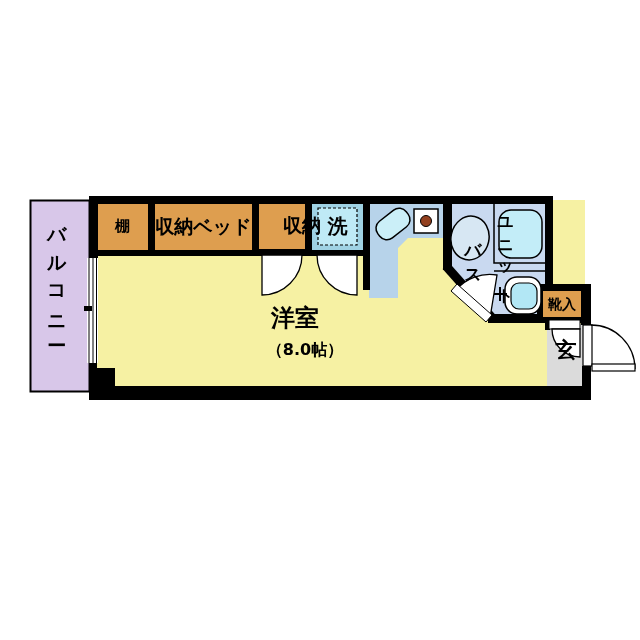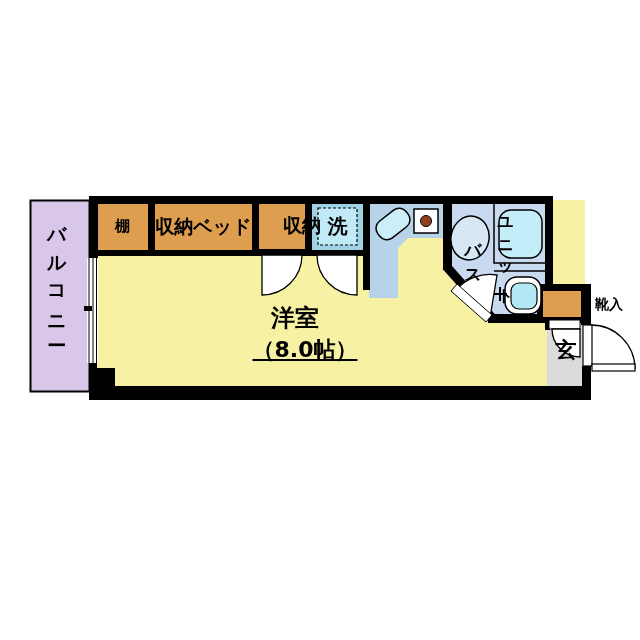--- a/index.html
+++ b/index.html
@@ -97,22 +97,22 @@
   <div class="lbl" style="left:97px;top:203px;width:51px;height:47px;font-size:15px;">棚</div>
 
   <div class="lbl" style="left:155px;top:203px;width:97px;height:47px;font-size:19px;">収納ベッド</div>
 
   <div class="lbl" style="left:259px;top:203px;width:46px;height:46px;font-size:19px;padding-left:20px;">収納</div>
 
   <div class="lbl" style="left:318px;top:208px;width:39px;height:37px;font-size:20px;">洗</div>
 
   <div class="lbl" style="left:230px;top:304px;width:130px;height:30px;font-size:24px;">洋室</div>
 
-  <div class="lbl" style="left:235px;top:336px;width:140px;height:28px;font-size:22px;font-weight:bold;text-decoration:underline;">（8.0帖）</div>
+  <div class="lbl" style="left:235px;top:336px;width:140px;height:28px;font-size:16px;font-weight:bold;">（8.0帖）</div>
 
   <div class="lbl vtext" style="left:496px;top:207px;font-size:16px;letter-spacing:5px;">ユニット</div>
 
   <div class="lbl vtext" style="left:463px;top:231px;font-size:17px;letter-spacing:7px;">バス</div>
 
-  <div class="lbl" style="left:543px;top:292px;width:38px;height:24px;font-size:14px;margin-left:47px;">靴入</div>
+  <div class="lbl" style="left:543px;top:292px;width:38px;height:24px;font-size:14px;">靴入</div>
 
   <div class="lbl" style="left:549px;top:336px;width:34px;height:28px;font-size:21px;">玄</div>
 </div>
 
 </body></html>

